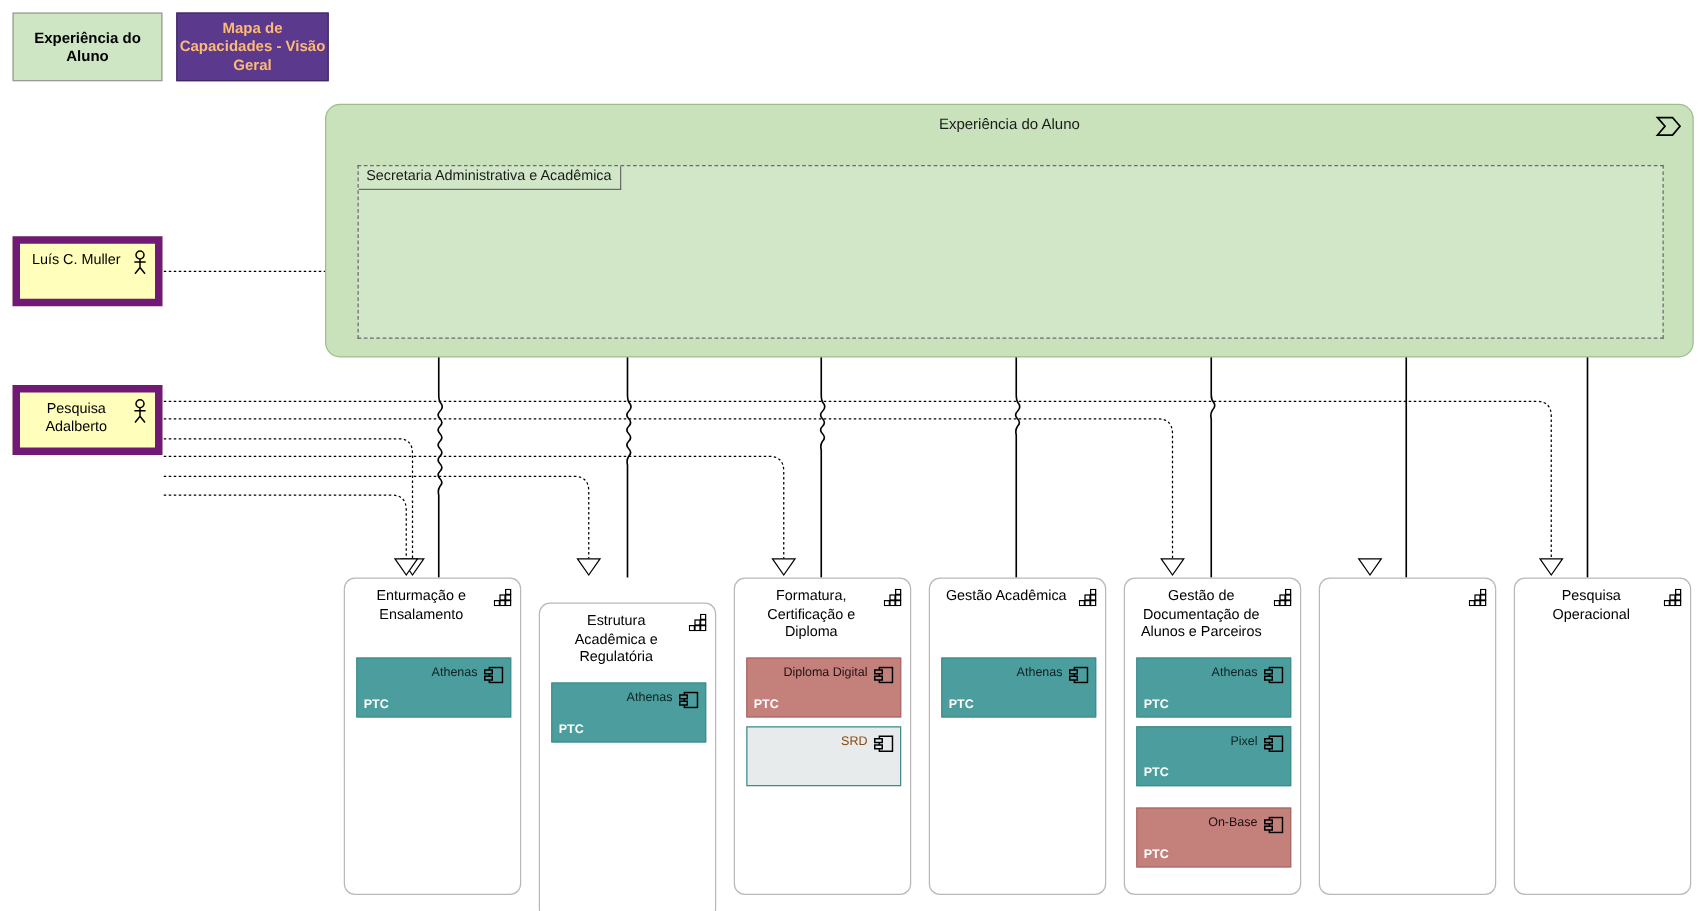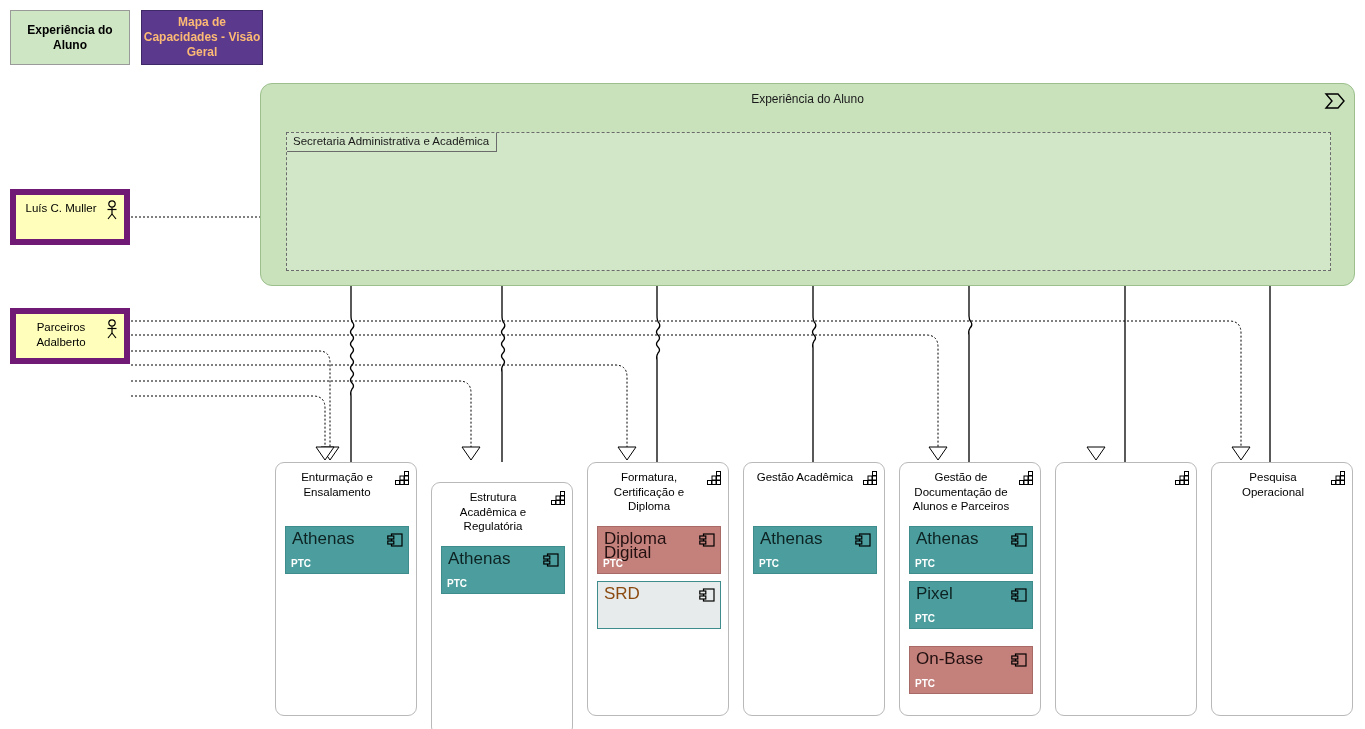--- a/index.html
+++ b/index.html
@@ -81,21 +81,21 @@
   }
   .cap-icon { position: absolute; right: 6px; top: 8px; width: 15px; height: 14px; }
 
   
   .app {
     position: absolute;
     border: 1px solid #3f8c8c;
   }
   .app-name {
     position: absolute; left: 6px; right: 26px; top: 5px;
-    text-align: left; font-size: 17px; line-height: 14px;
+    text-align: right; font-size: 10px; line-height: 14px;
   }
   .app-tag {
     position: absolute; left: 5px; bottom: 4px;
     font-size: 10px; font-weight: bold;
   }
   .app-icon { position: absolute; right: 5px; top: 6px; width: 16px; height: 14px; }
 
   .app-teal   { background: #4c9e9e; }
   .app-teal   .app-name { color: #0d2222; }
   .app-teal   .app-tag  { color: #ffffff; }
@@ -207,21 +207,21 @@
     <svg class="actor-icon" viewBox="0 0 14 20" xmlns="http://www.w3.org/2000/svg">
       <circle cx="7" cy="4" r="3.2" fill="none" stroke="#000000" stroke-width="1.2"></circle>
       <line x1="7" y1="7.4" x2="7" y2="14" stroke="#000000" stroke-width="1.2"></line>
       <line x1="2.5" y1="9.5" x2="11.5" y2="9.5" stroke="#000000" stroke-width="1.2"></line>
       <line x1="7" y1="14" x2="3" y2="19" stroke="#000000" stroke-width="1.2"></line>
       <line x1="7" y1="14" x2="11" y2="19" stroke="#000000" stroke-width="1.2"></line>
     </svg>
   </div>
 
   <div class="actor" style="left:10px;top:308px;width:120px;height:56px;">
-    <div class="actor-label">Parceiros Adalberto</div>
+    <div class="actor-label">Pesquisa Adalberto</div>
     <svg class="actor-icon" viewBox="0 0 14 20" xmlns="http://www.w3.org/2000/svg">
       <circle cx="7" cy="4" r="3.2" fill="none" stroke="#000000" stroke-width="1.2"></circle>
       <line x1="7" y1="7.4" x2="7" y2="14" stroke="#000000" stroke-width="1.2"></line>
       <line x1="2.5" y1="9.5" x2="11.5" y2="9.5" stroke="#000000" stroke-width="1.2"></line>
       <line x1="7" y1="14" x2="3" y2="19" stroke="#000000" stroke-width="1.2"></line>
       <line x1="7" y1="14" x2="11" y2="19" stroke="#000000" stroke-width="1.2"></line>
     </svg>
   </div>
 
 

